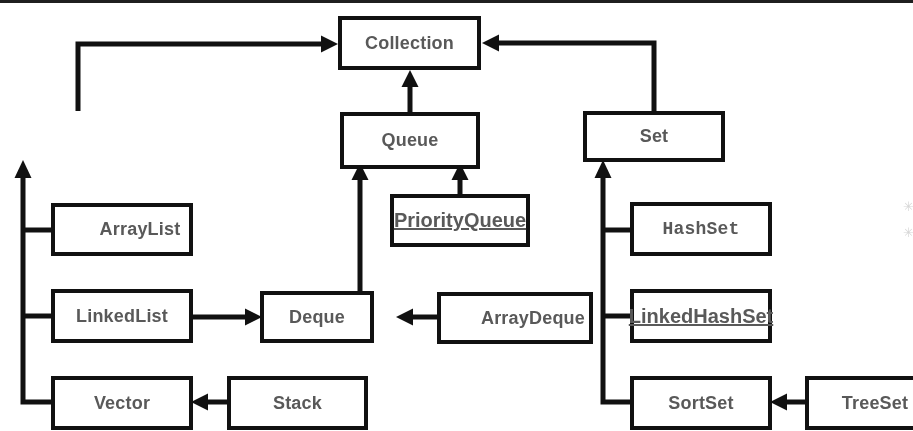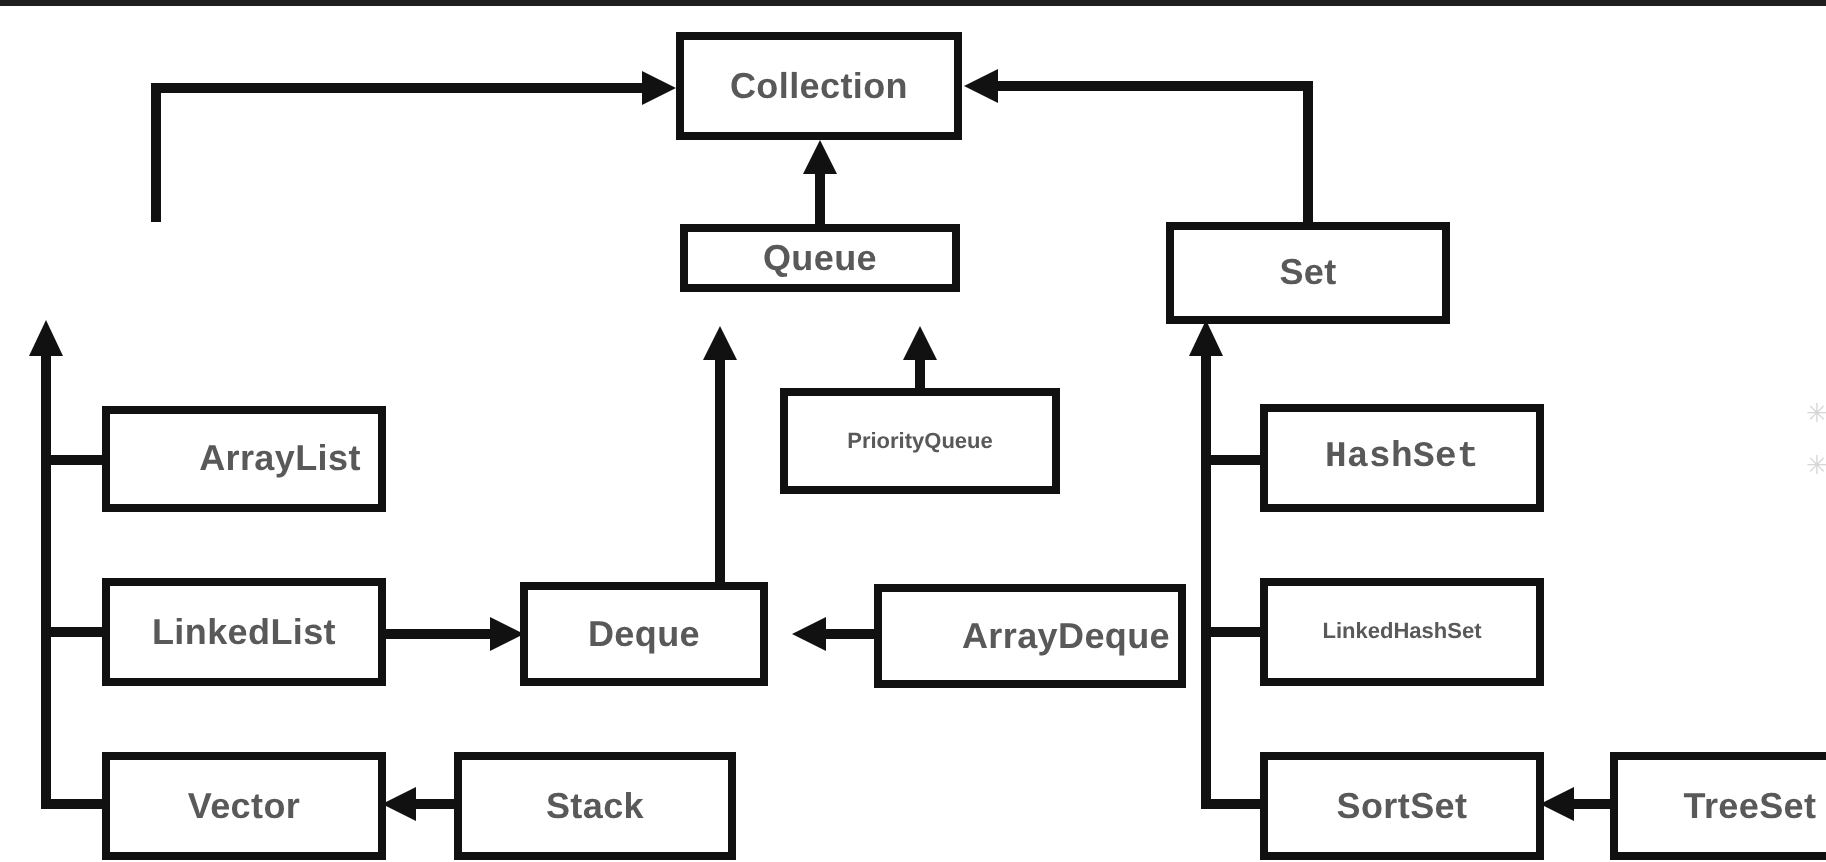--- a/index.html
+++ b/index.html
@@ -20,31 +20,31 @@
     box-sizing:border-box;
     background:#ffffff;
     border:4px solid #111111;
     display:flex;align-items:center;justify-content:center;
     color:#595959;
     font-weight:bold;
     font-size:18px;
     letter-spacing:0.2px;
     white-space:nowrap;
   }
-  .node.small{font-size:11px;letter-spacing:0;}
+  .node.small{font-size:20px;letter-spacing:0;text-decoration:underline;}
   
   #node-collection{left:338px;top:16px;width:143px;height:54px;}
   #node-list{left:8px;top:111px;width:140px;height:51px;}
-  #node-queue{left:340px;top:112px;width:140px;height:34px;}
+  #node-queue{left:340px;top:112px;width:140px;height:57px;}
   #node-set{left:583px;top:111px;width:142px;height:51px;}
   #node-arraylist{left:51px;top:203px;width:142px;height:53px;padding-left:36px;}
   #node-priorityqueue{left:390px;top:194px;width:140px;height:53px;}
   #node-hashset{left:630px;top:202px;width:142px;height:54px;font-family:Liberation Mono, monospace;}
   #node-linkedlist{left:51px;top:289px;width:142px;height:54px;}
-  #node-deque{left:260px;top:291px;width:124px;height:52px;}
+  #node-deque{left:260px;top:291px;width:114px;height:52px;}
   #node-arraydeque{left:437px;top:292px;width:156px;height:52px;padding-left:36px;}
   #node-linkedhashset{left:630px;top:289px;width:142px;height:54px;}
   #node-vector{left:51px;top:376px;width:142px;height:54px;}
   #node-stack{left:227px;top:376px;width:141px;height:54px;}
   #node-sortset{left:630px;top:376px;width:142px;height:54px;}
   #node-treeset{left:805px;top:376px;width:140px;height:54px;}
   .faint-glyph{
     position:absolute;
     color:#d6d6d6;
     font-size:13px;

